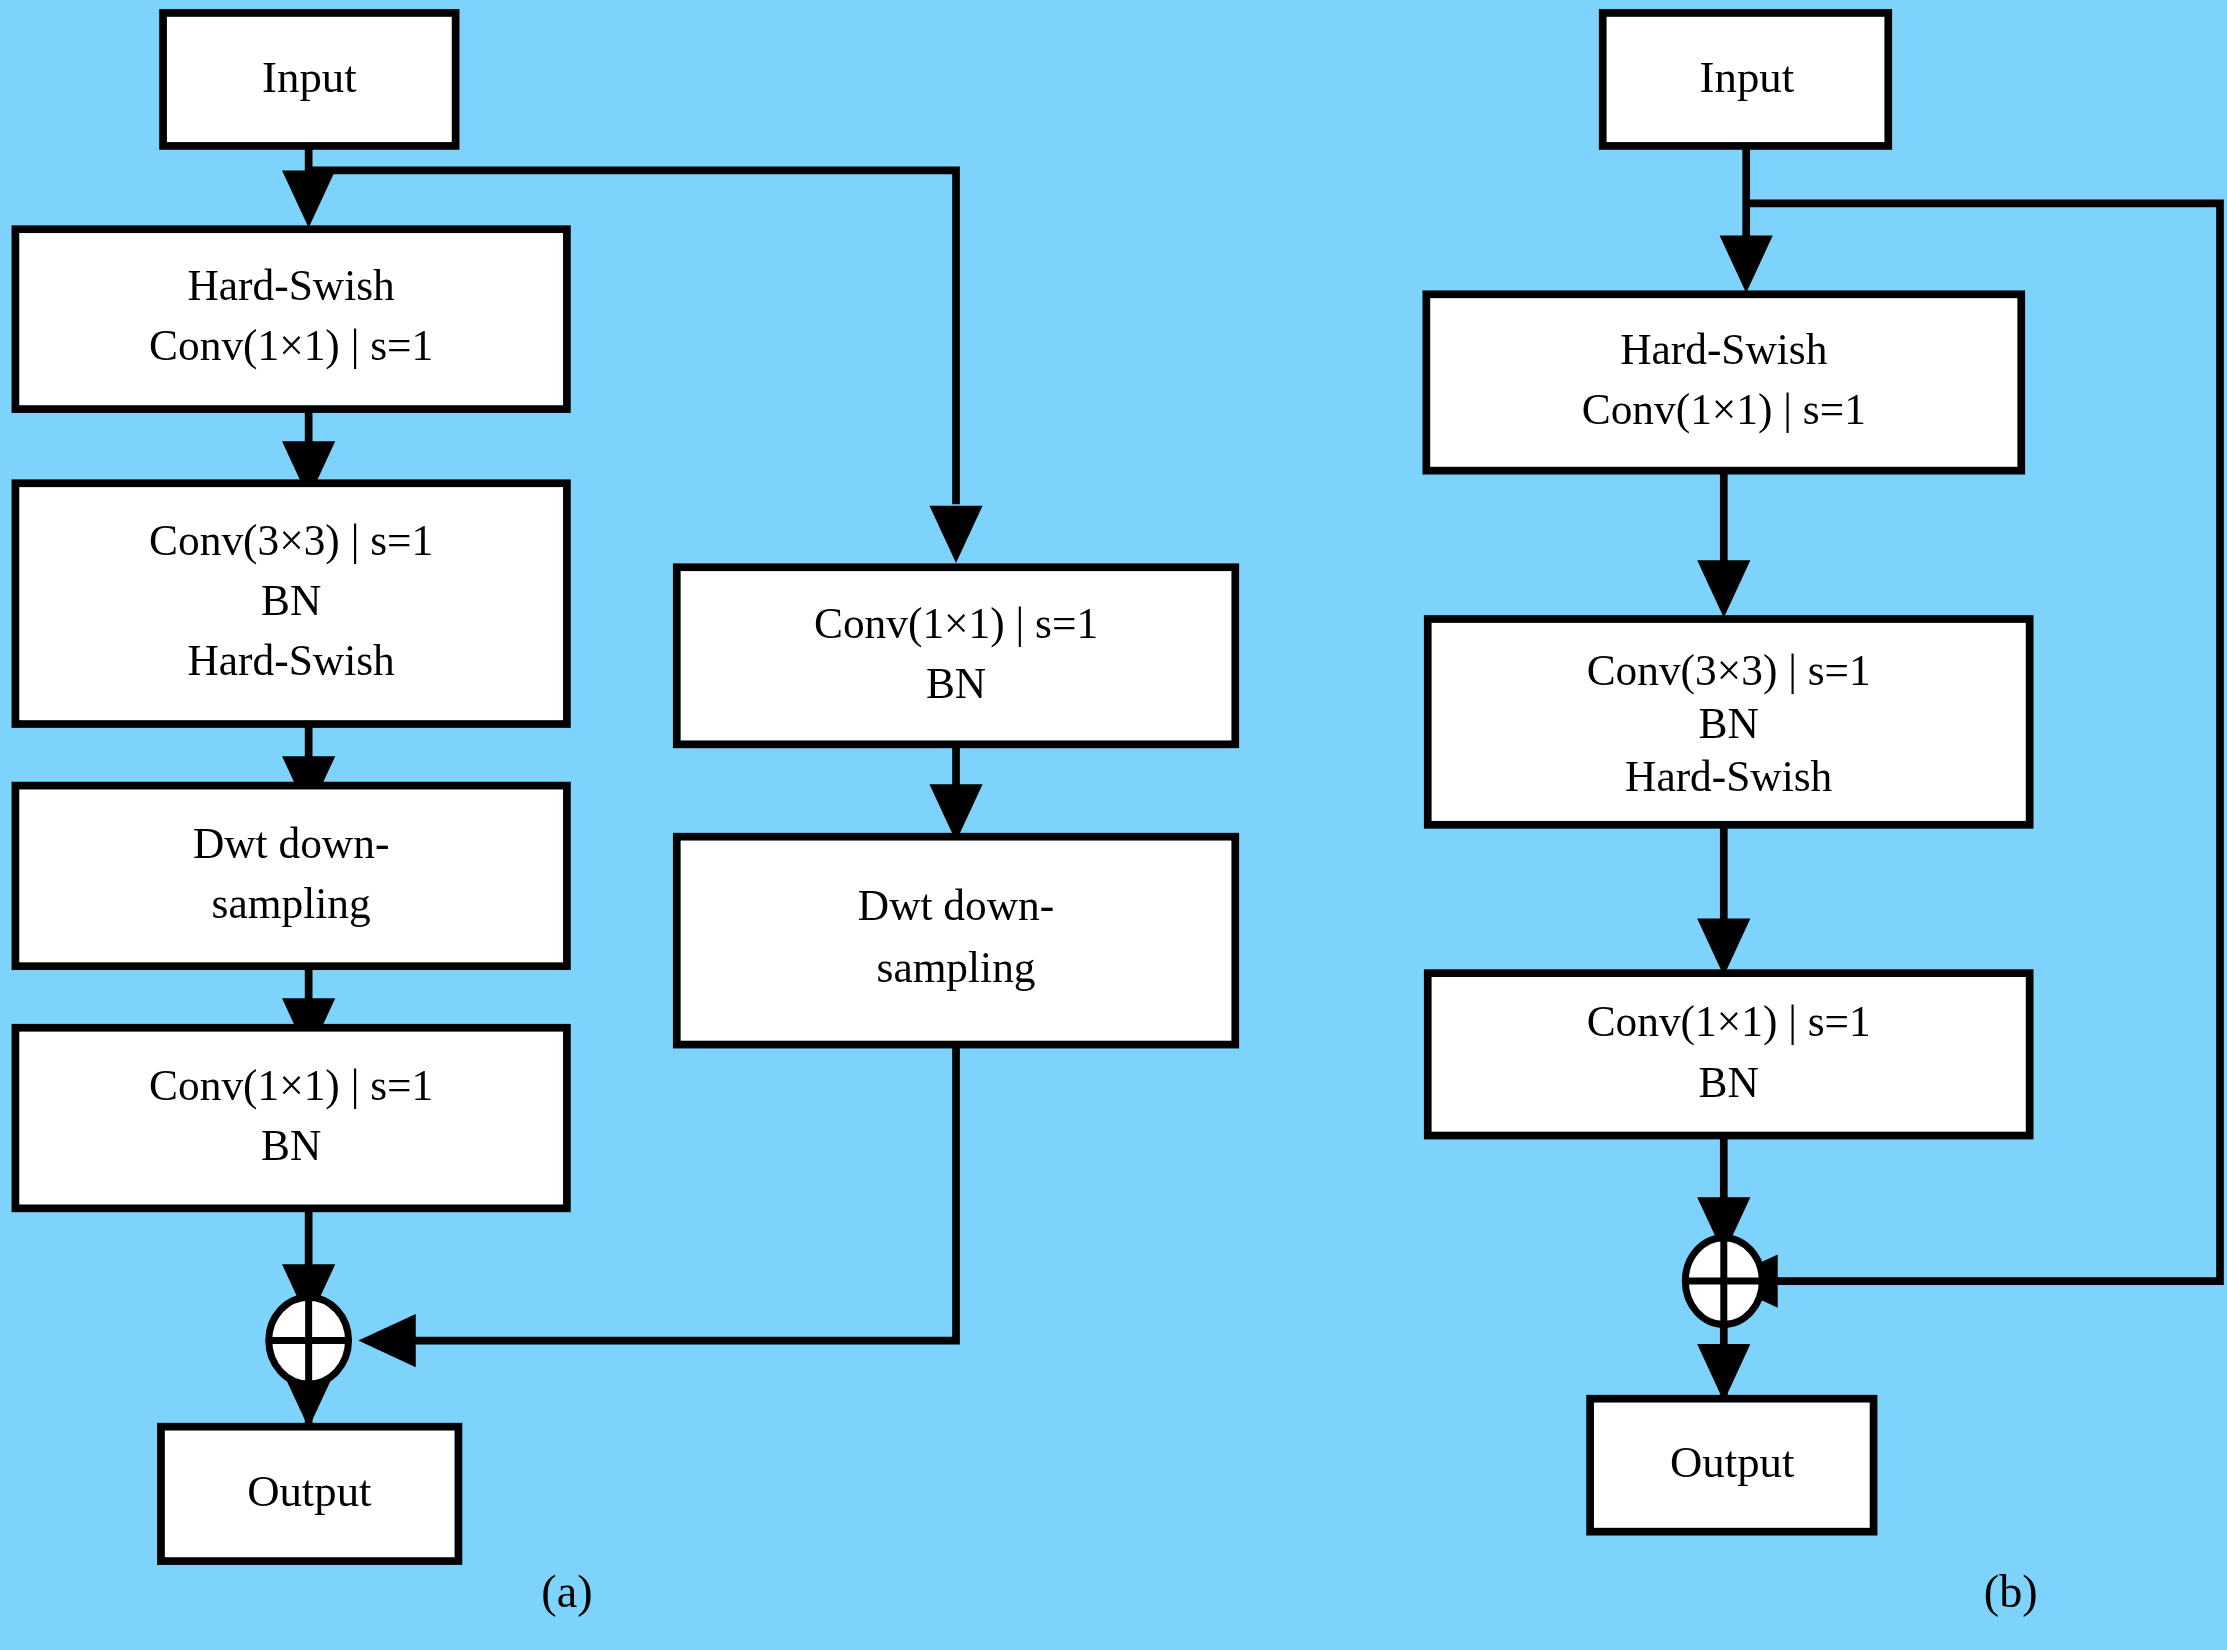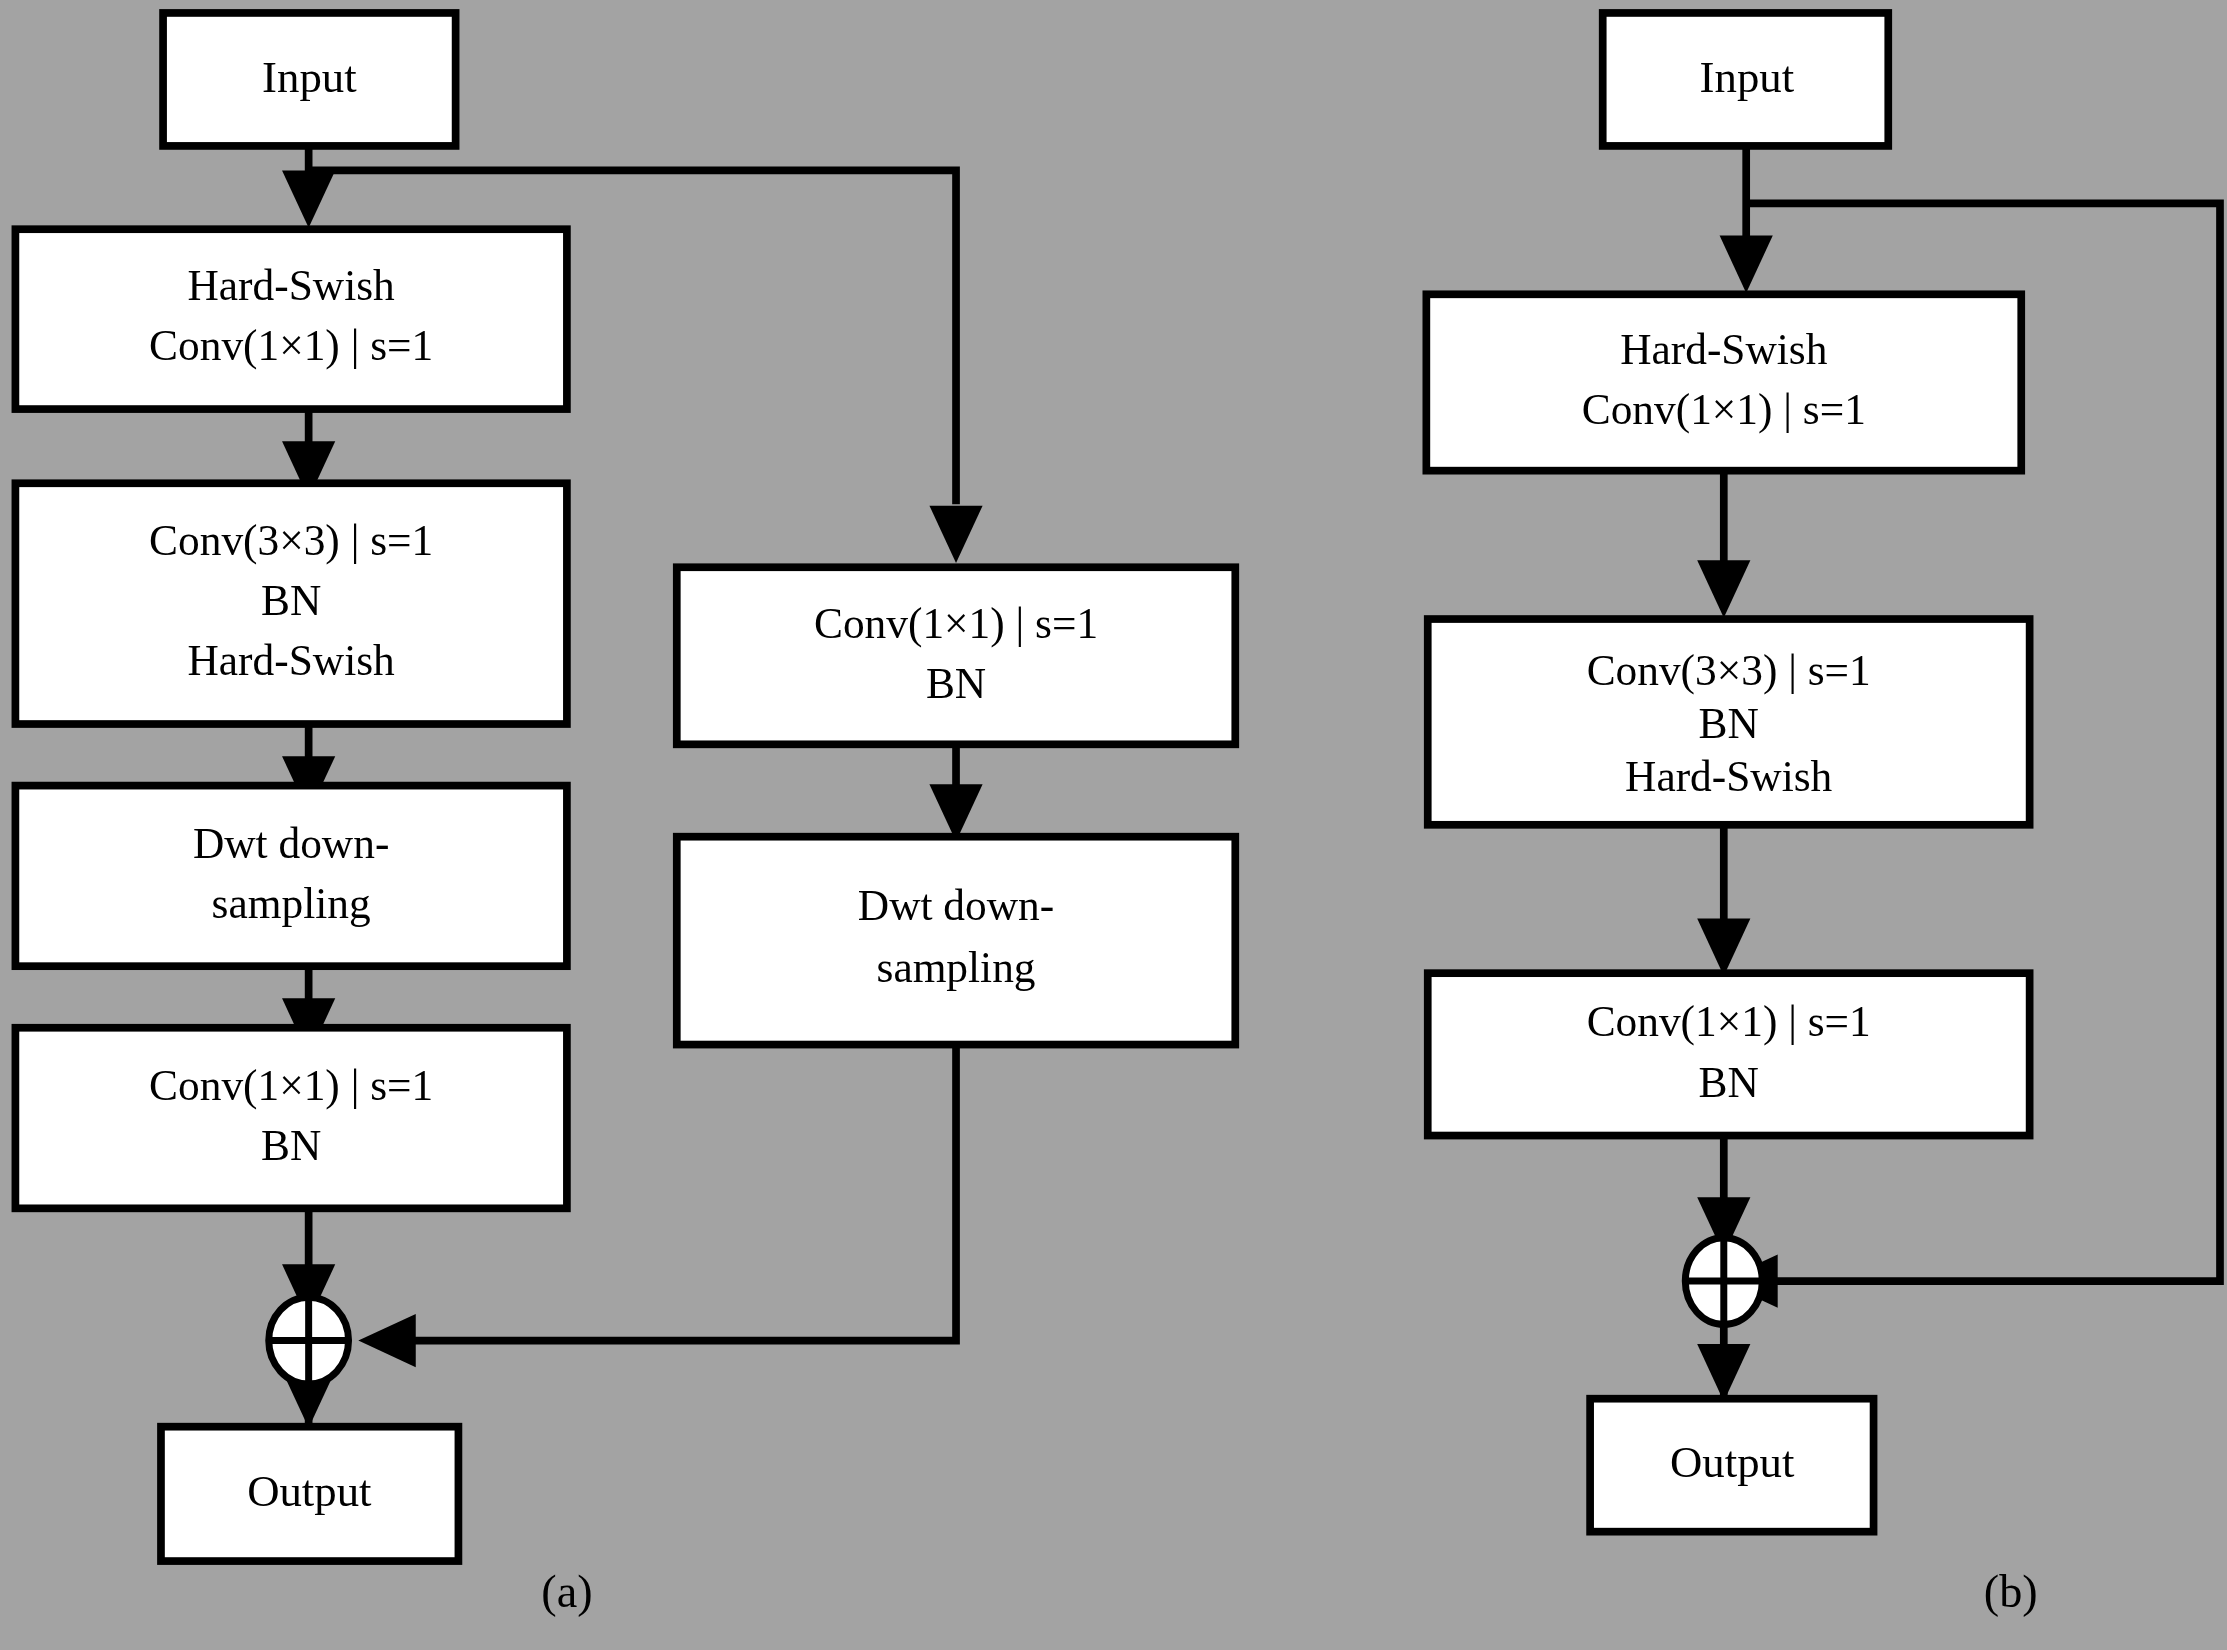--- a/index.html
+++ b/index.html
@@ -4,21 +4,21 @@
 <style>
   html, body {
     margin: 0;
     padding: 0;
     background: #ffffff;
   }
   #canvas {
     position: relative;
     width: 2227px;
     height: 1651px;
-    background: #a3a3a3;
+    background: #7dd3fc;
     overflow: hidden;
   }
   svg.diagram {
     position: absolute;
     top: 0;
     left: 0;
     width: 2227px;
     height: 1651px;
   }
   .node-rect {

